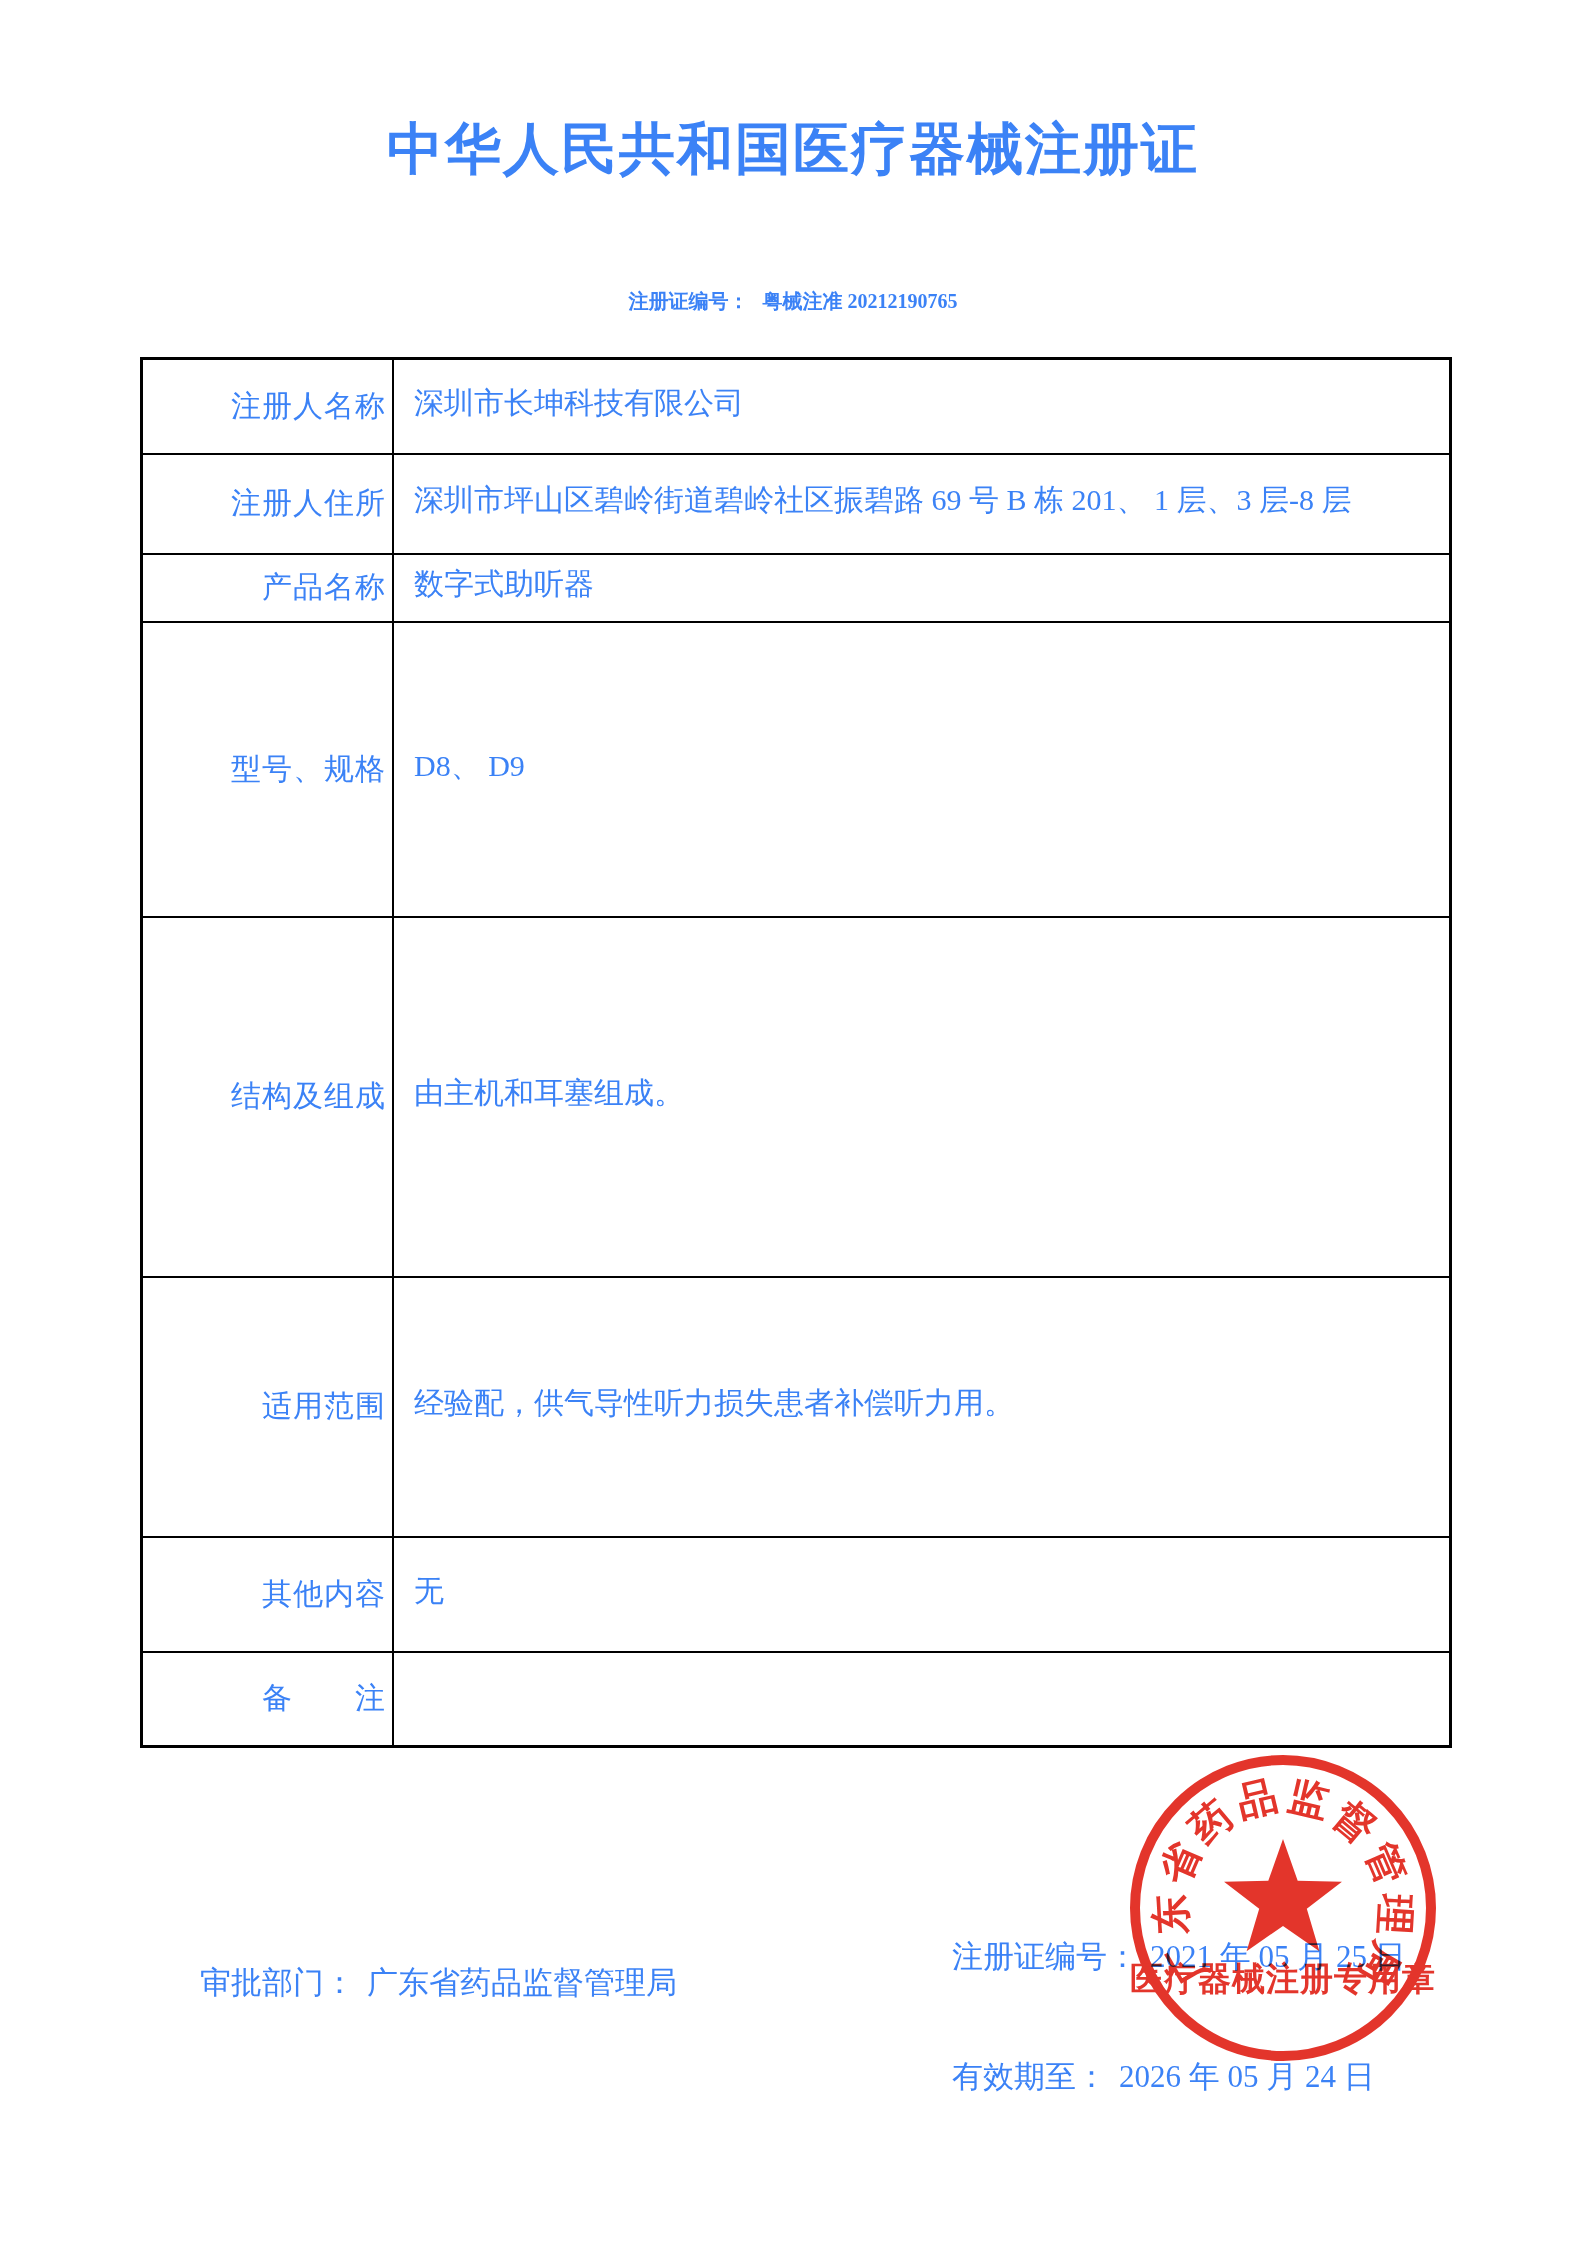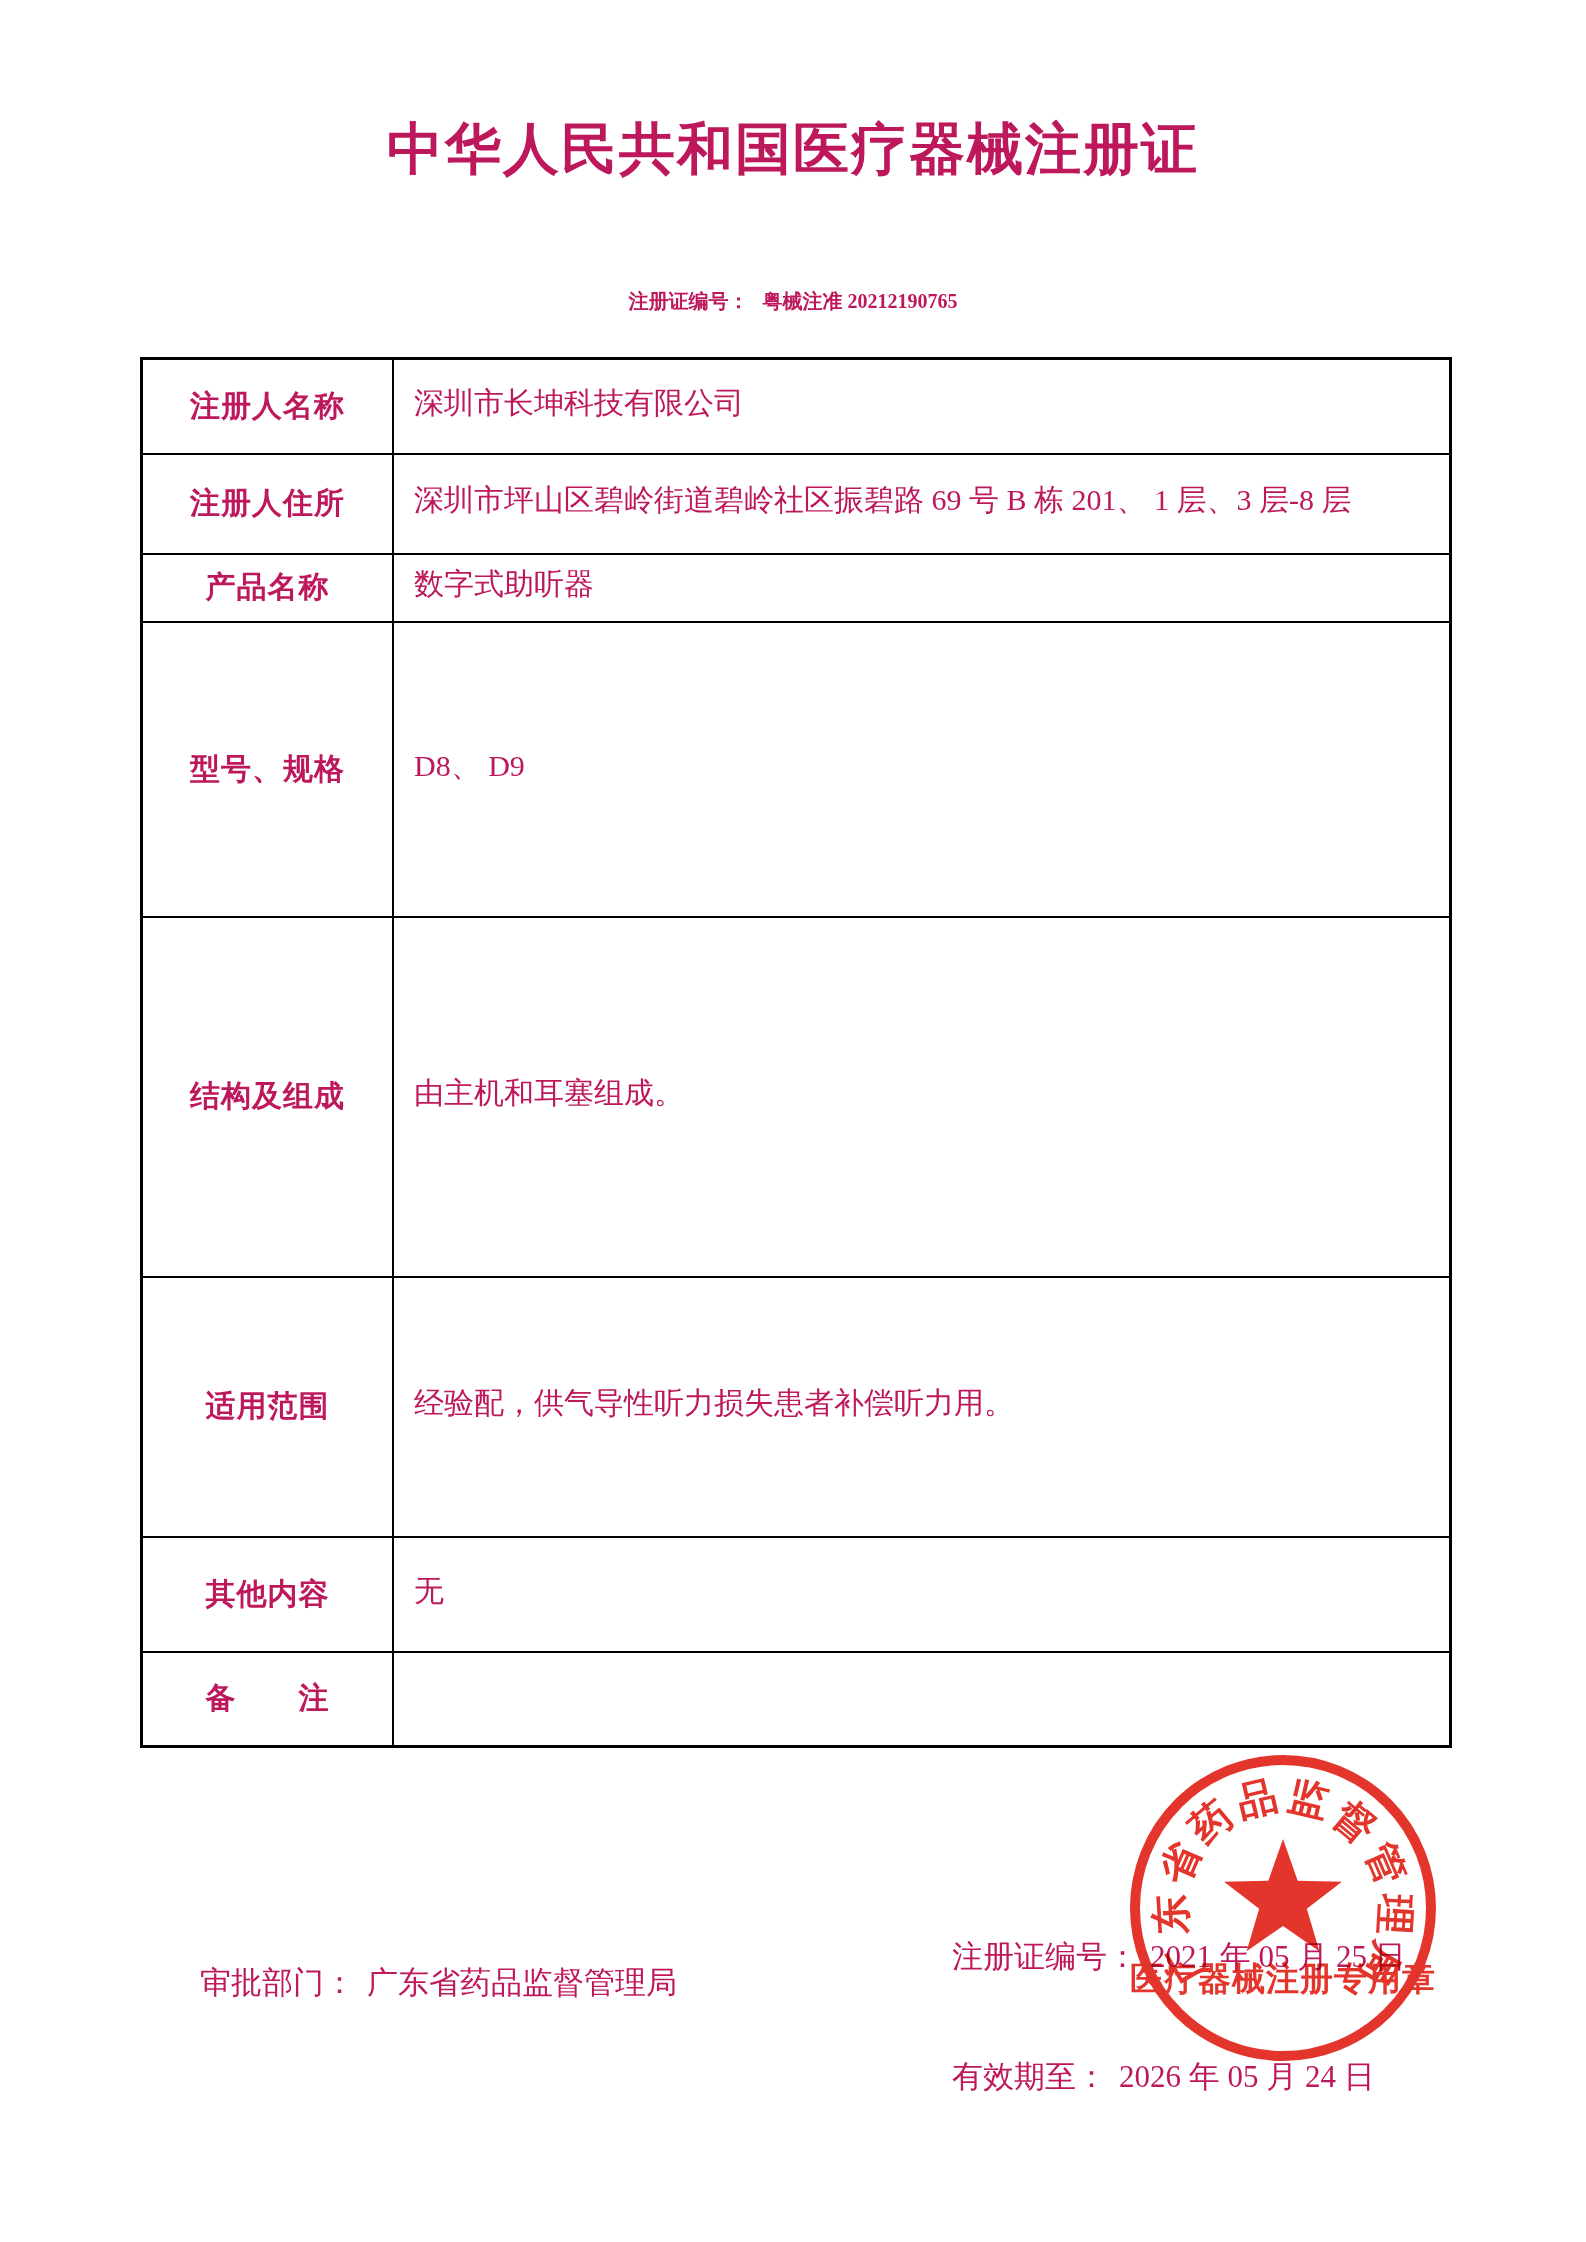--- a/index.html
+++ b/index.html
@@ -2,21 +2,21 @@
 <html><head>
 <meta charset="utf-8">
 <style>
   html,body{margin:0;padding:0;background:#888;}
   .page{
     position:relative;
     width:1586px;height:2242px;
     background:#ffffff;
     margin:0 auto;
     font-family:"Liberation Serif","DejaVu Serif",serif;
-    color:#be185d;
+    color:#3b82f6;
     overflow:hidden;
   }
   .doc-title{
     position:absolute;top:112px;left:0;width:100%;
     text-align:center;
     font-size:56px;font-weight:900;
     letter-spacing:2px;
   }
   .cert-line{
     position:absolute;top:288px;left:0;width:100%;
@@ -31,22 +31,22 @@
     table-layout:fixed;
   }
   table.cert{border:3px solid #000;}
   table.cert td{
     border:2px solid #000;
     font-size:30px;
     vertical-align:middle;
   }
   td.lbl{
     width:237px;
-    text-align:center;
-    font-weight:700;
+    text-align:right;
+    font-weight:400;
     letter-spacing:1px;
     padding:0 6px;
   }
   td.val{
     padding:0 18px 6px 20px;
     line-height:1.55;
     font-weight:400;
   }
   tr.r1{height:95px;}  tr.r2{height:100px;} tr.r3{height:100px;}
   tr.r4{height:68px;}  tr.r5{height:295px;} tr.r6{height:360px;}

